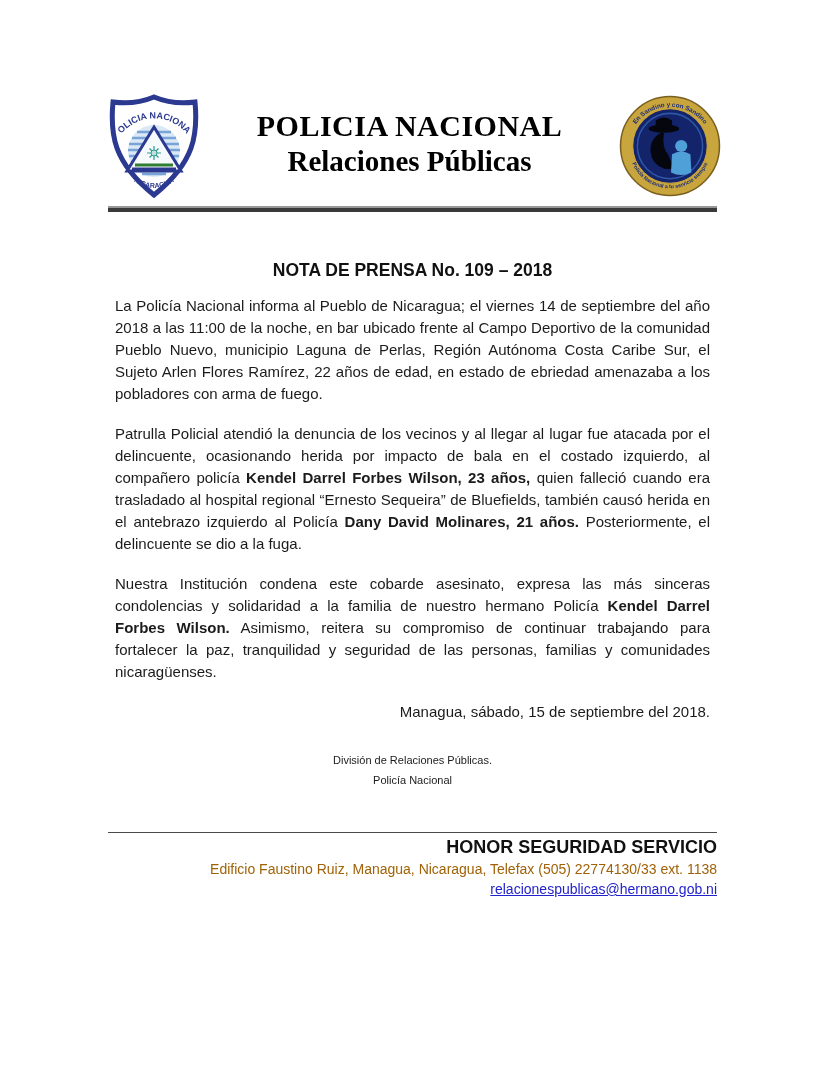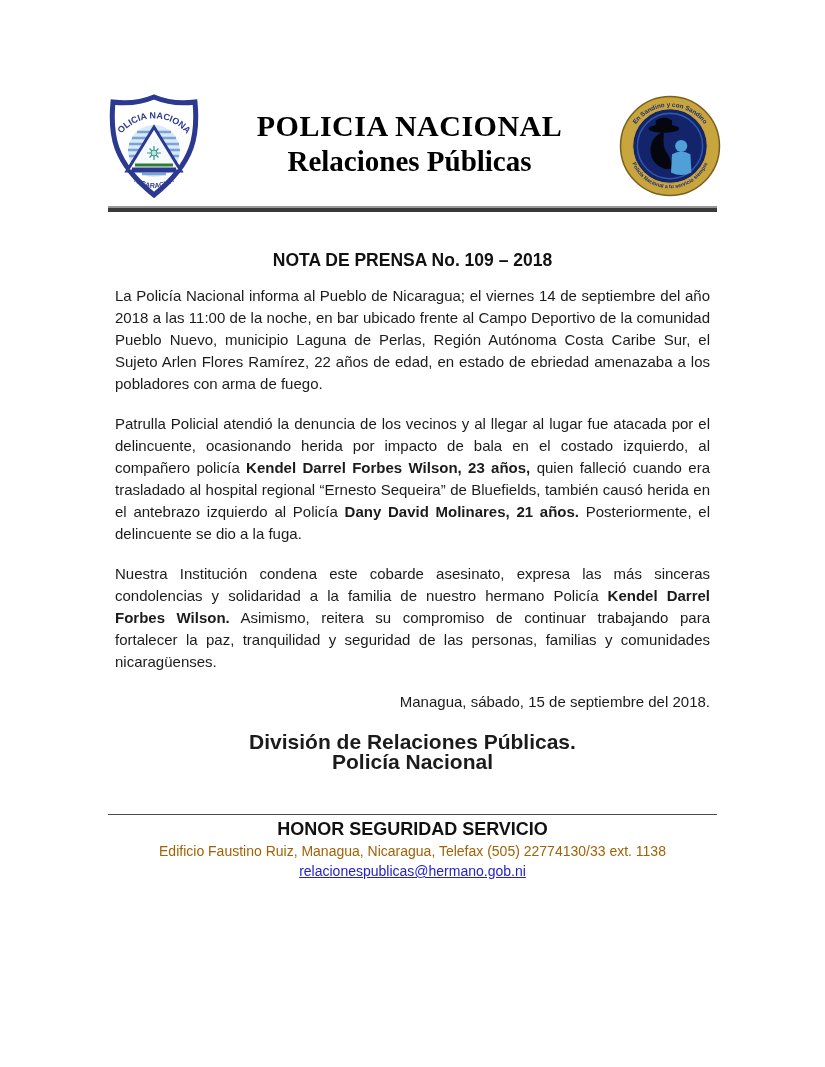--- a/index.html
+++ b/index.html
@@ -18,33 +18,33 @@
   }
   .hc-line1 { font-size: 20px; }
   .hc-line2 { font-size: 30px; letter-spacing: .5px; }
   .hc-line3 { font-size: 29px; }
   .header-rule {
     margin: 8px 108px 0 108px; height: 4px; background: #3a3a3a;
     border-top: 2px solid #979797;
   }
   
   .title {
-    margin-top: 38px; text-align: center; font-size: 17.5px; font-weight: bold;
+    margin-top: 48px; text-align: center; font-size: 17.5px; font-weight: bold;
     color: #111;
   }
   
   .bodytext { margin: 14px 115px 0 115px; font-size: 15px; line-height: 22px; }
   .bodytext p { margin: 0 0 18px 0; text-align: justify; }
   .bodytext p.date-line { text-align: right; }
   .b { font-weight: bold; }
-  .signature { text-align: center; font-weight: bold; font-size: 21px; line-height: 20px; margin-top: 19px; }
+  .signature { text-align: center; font-weight: normal; font-size: 11px; line-height: 20px; margin-top: 27px; }
   
   .footer {
     margin: 42px 108px 0 108px; border-top: 1.5px solid #4a4a4a;
-    text-align: center; padding-top: 4px;
+    text-align: right; padding-top: 4px;
   }
   .motto { font-size: 18px; font-weight: bold; color: #111; }
   .address { font-size: 14px; margin-top: 3px; color: #a16207; }
   .email-row { margin-top: 3px; }
   .email-link { font-size: 14px; color: #2222cc; text-decoration: underline; cursor: pointer; }
   .logo-svg { display: block; }
 </style>
 </head>
 <body>
 

